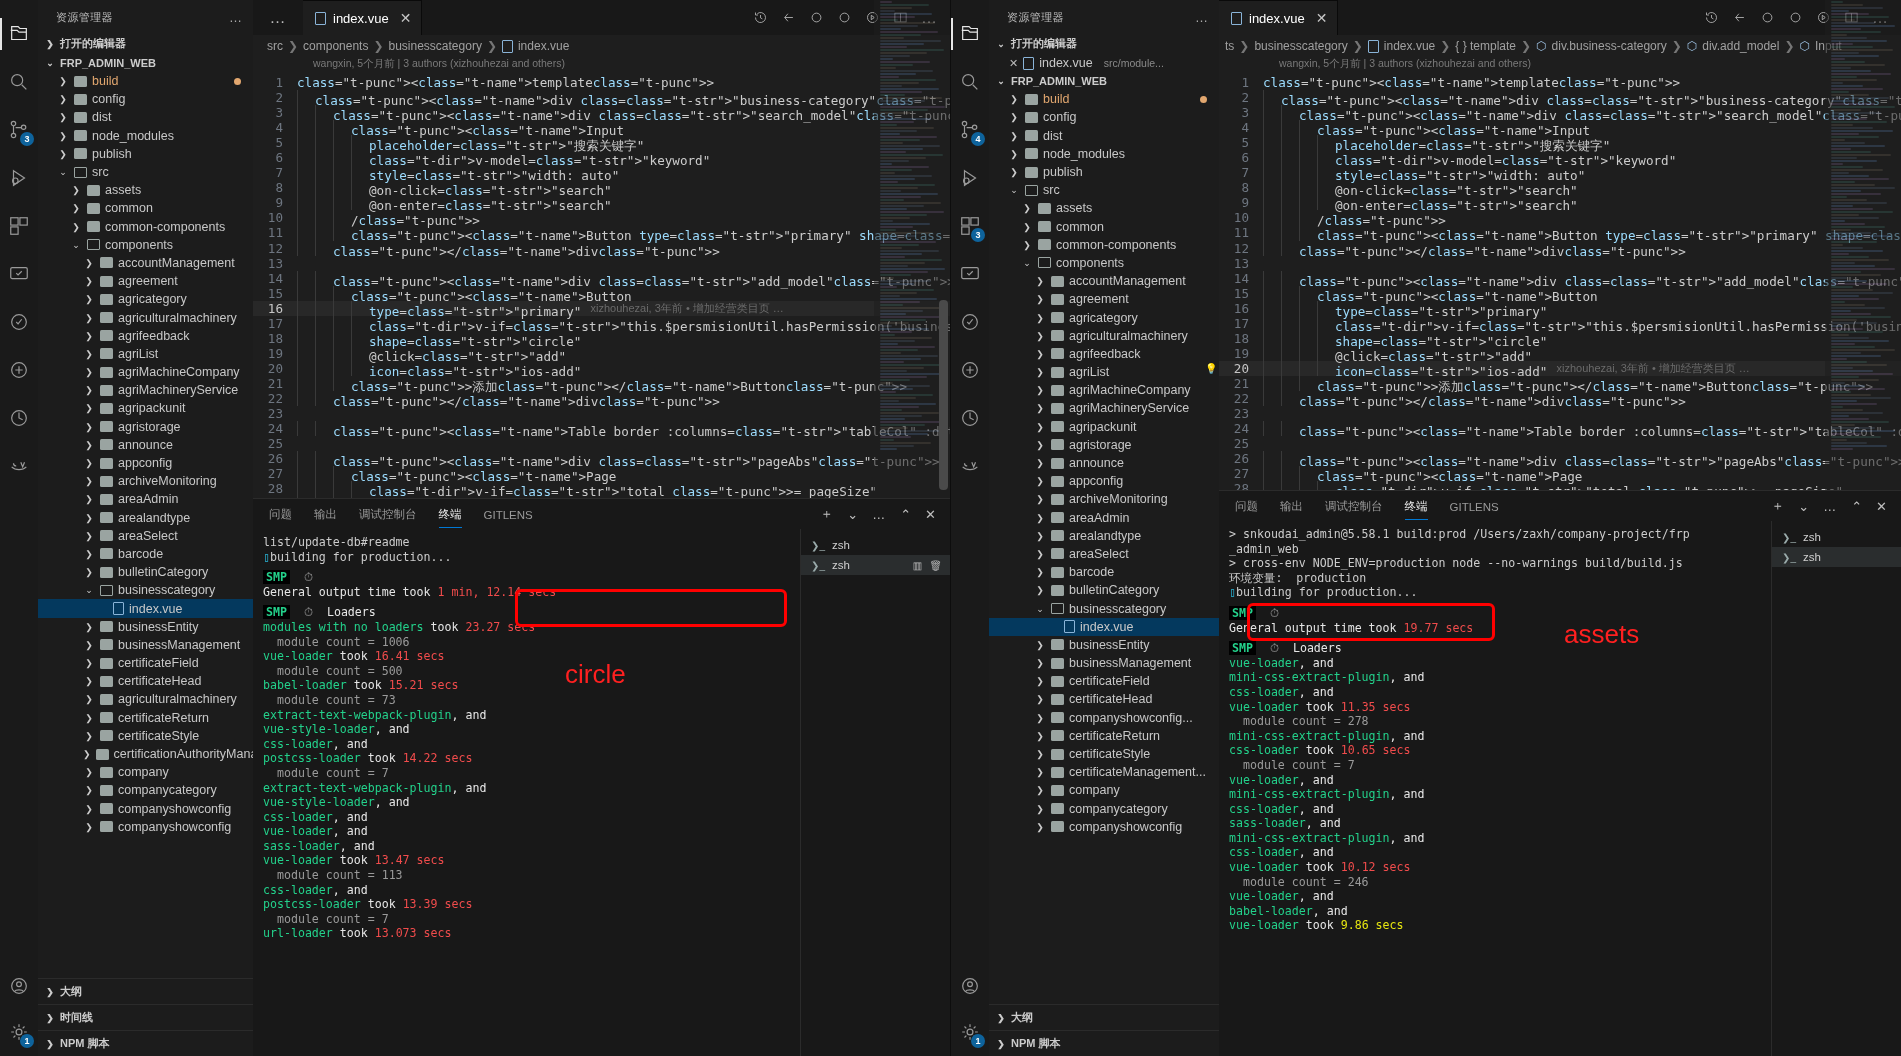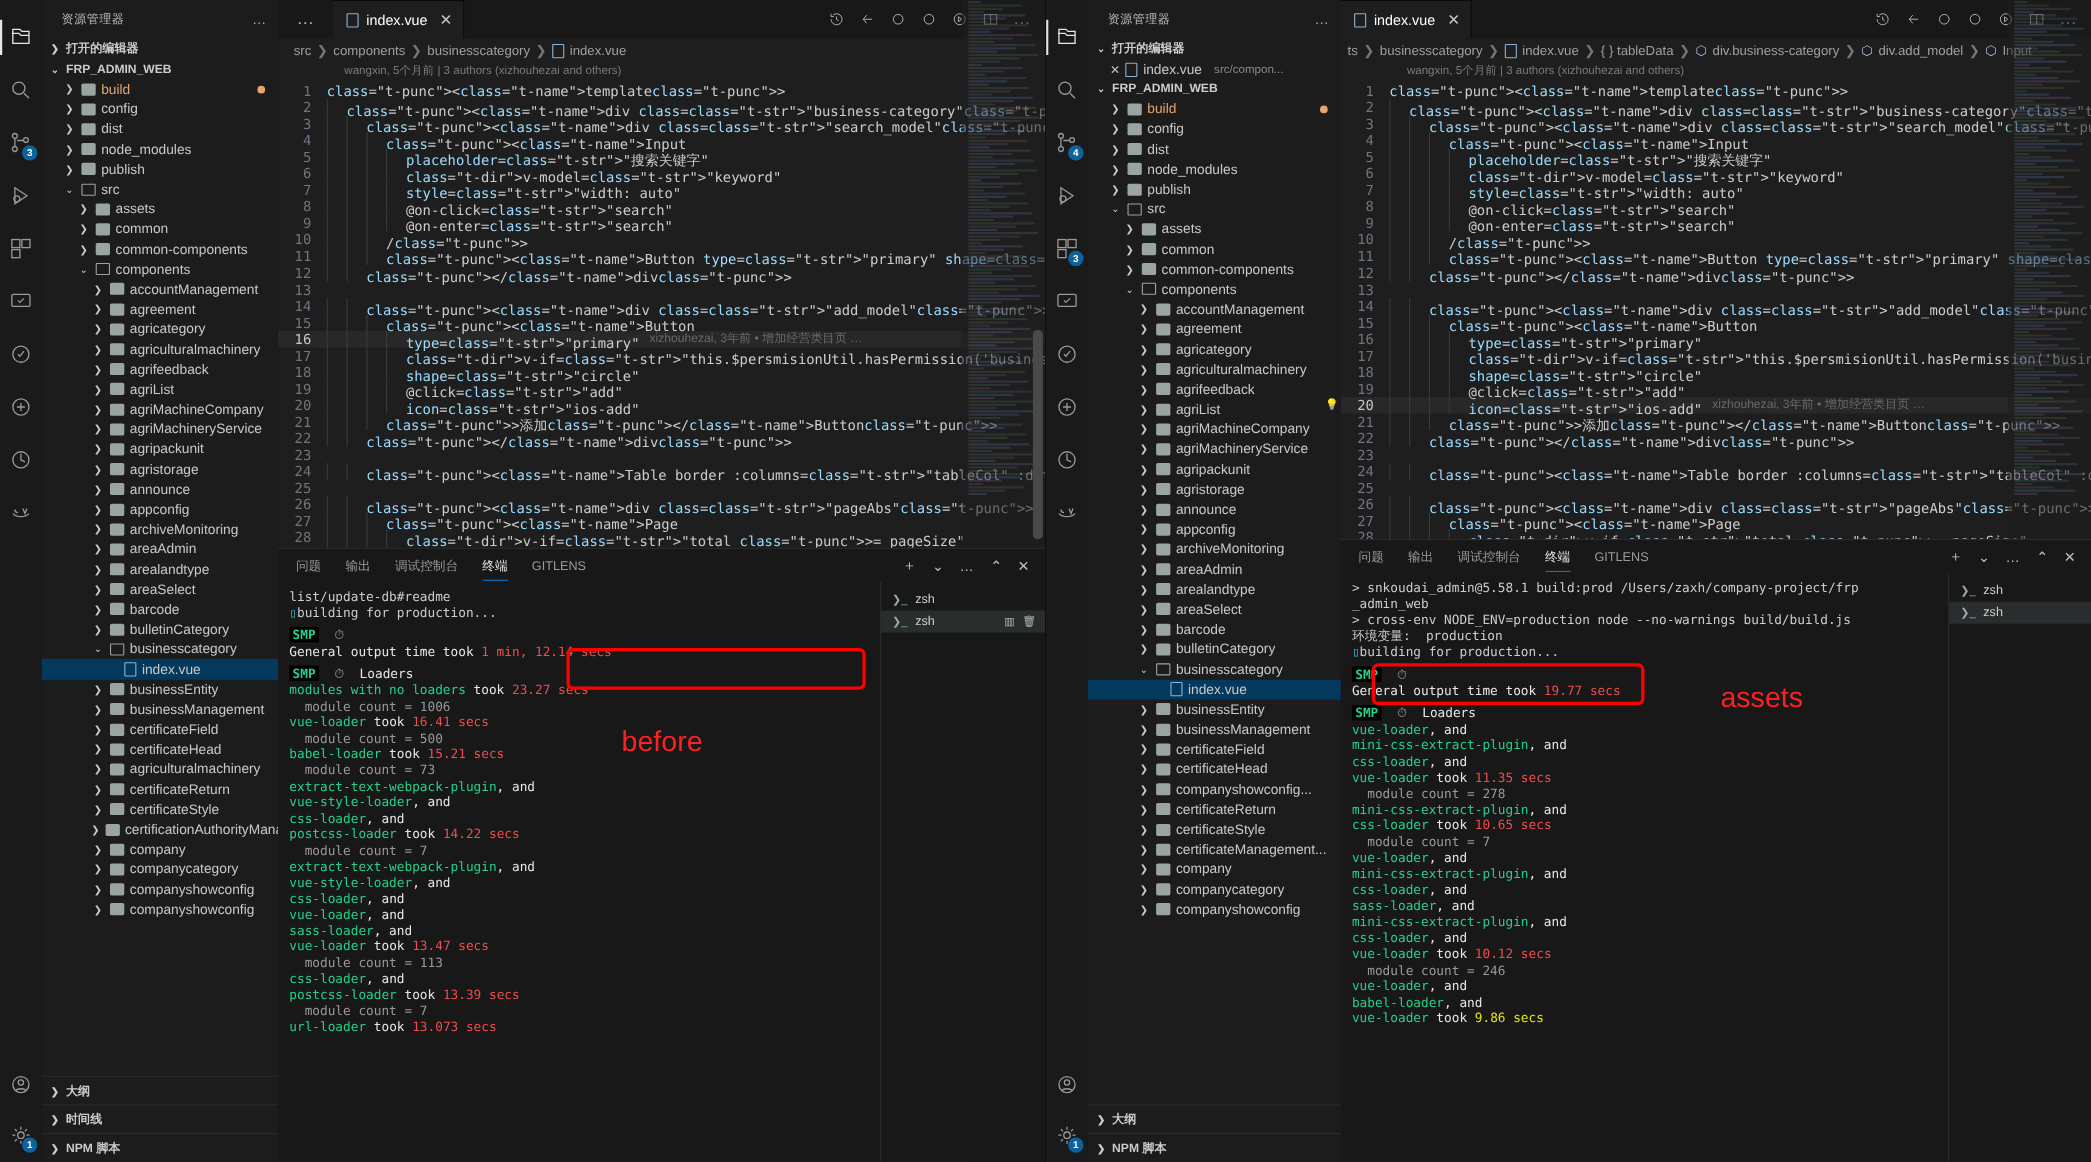--- a/index.html
+++ b/index.html
@@ -719,21 +719,21 @@
             <span class="ic">❯_</span>
             <span>zsh</span>
             <span class="ract">
               <span>▥</span>
               <span>🗑</span>
             </span>
           </div>
         </div>
       </div>
       <div class="redbox" id="left-redbox" style="left:262px; top:90px; width:272px; height:38px;"></div>
-      <div class="bigword" id="left-caption" style="left:312px; top:160px;">before</div>
+      <div class="bigword" id="left-caption" style="left:312px; top:160px;">circle</div>
     </div>
   </div>
 </div>
 
 <div class="pane pane-right">
 
   <div class="activity">
     <div class="act-icon active">
       <svg viewBox="0 0 24 24">
           <path d="M4 4h7l2 2h7v12H4z"></path>
@@ -823,21 +823,21 @@
       <span class="sb-dots">…</span>
     </div>
     <div class="sb-section">
       <span class="chev">⌄</span>
       <span>打开的编辑器</span>
     </div>
     <div class="sb-row" style="padding-left:20px">
       <span style="font-size:11px;color:#bbb">✕</span>
       <span class="file-ico"></span>
       <span>index.vue</span>
-      <span class="sub">src/compon...</span>
+      <span class="sub">src/module...</span>
     </div>
     <div class="sb-section" style="padding-left:6px">
       <span class="chev">⌄</span>
       <span>FRP_ADMIN_WEB</span>
     </div>
     <div id="right-tree">
         <div class="sb-row" style="padding-left: 19px;">
           <span class="chev">❯</span>
           <span class="folder-ico"></span>
           <span class="folder-name hi">build</span>
@@ -1093,21 +1093,21 @@
     </div>
 
     <div class="breadcrumb" style="padding-left:6px">
       <span>ts</span>
       <span class="bc-sep">❯</span>
       <span>businesscategory</span>
       <span class="bc-sep">❯</span>
       <span class="file-ico" style="display:inline-block"></span>
       <span>index.vue</span>
       <span class="bc-sep">❯</span>
-      <span>{ } tableData</span>
+      <span>{ } template</span>
       <span class="bc-sep">❯</span>
       <span class="bc-tag">⬡</span>
       <span>div.business-category</span>
       <span class="bc-sep">❯</span>
       <span class="bc-tag">⬡</span>
       <span>div.add_model</span>
       <span class="bc-sep">❯</span>
       <span class="bc-tag">⬡</span>
       <span>Input</span>
     </div>

